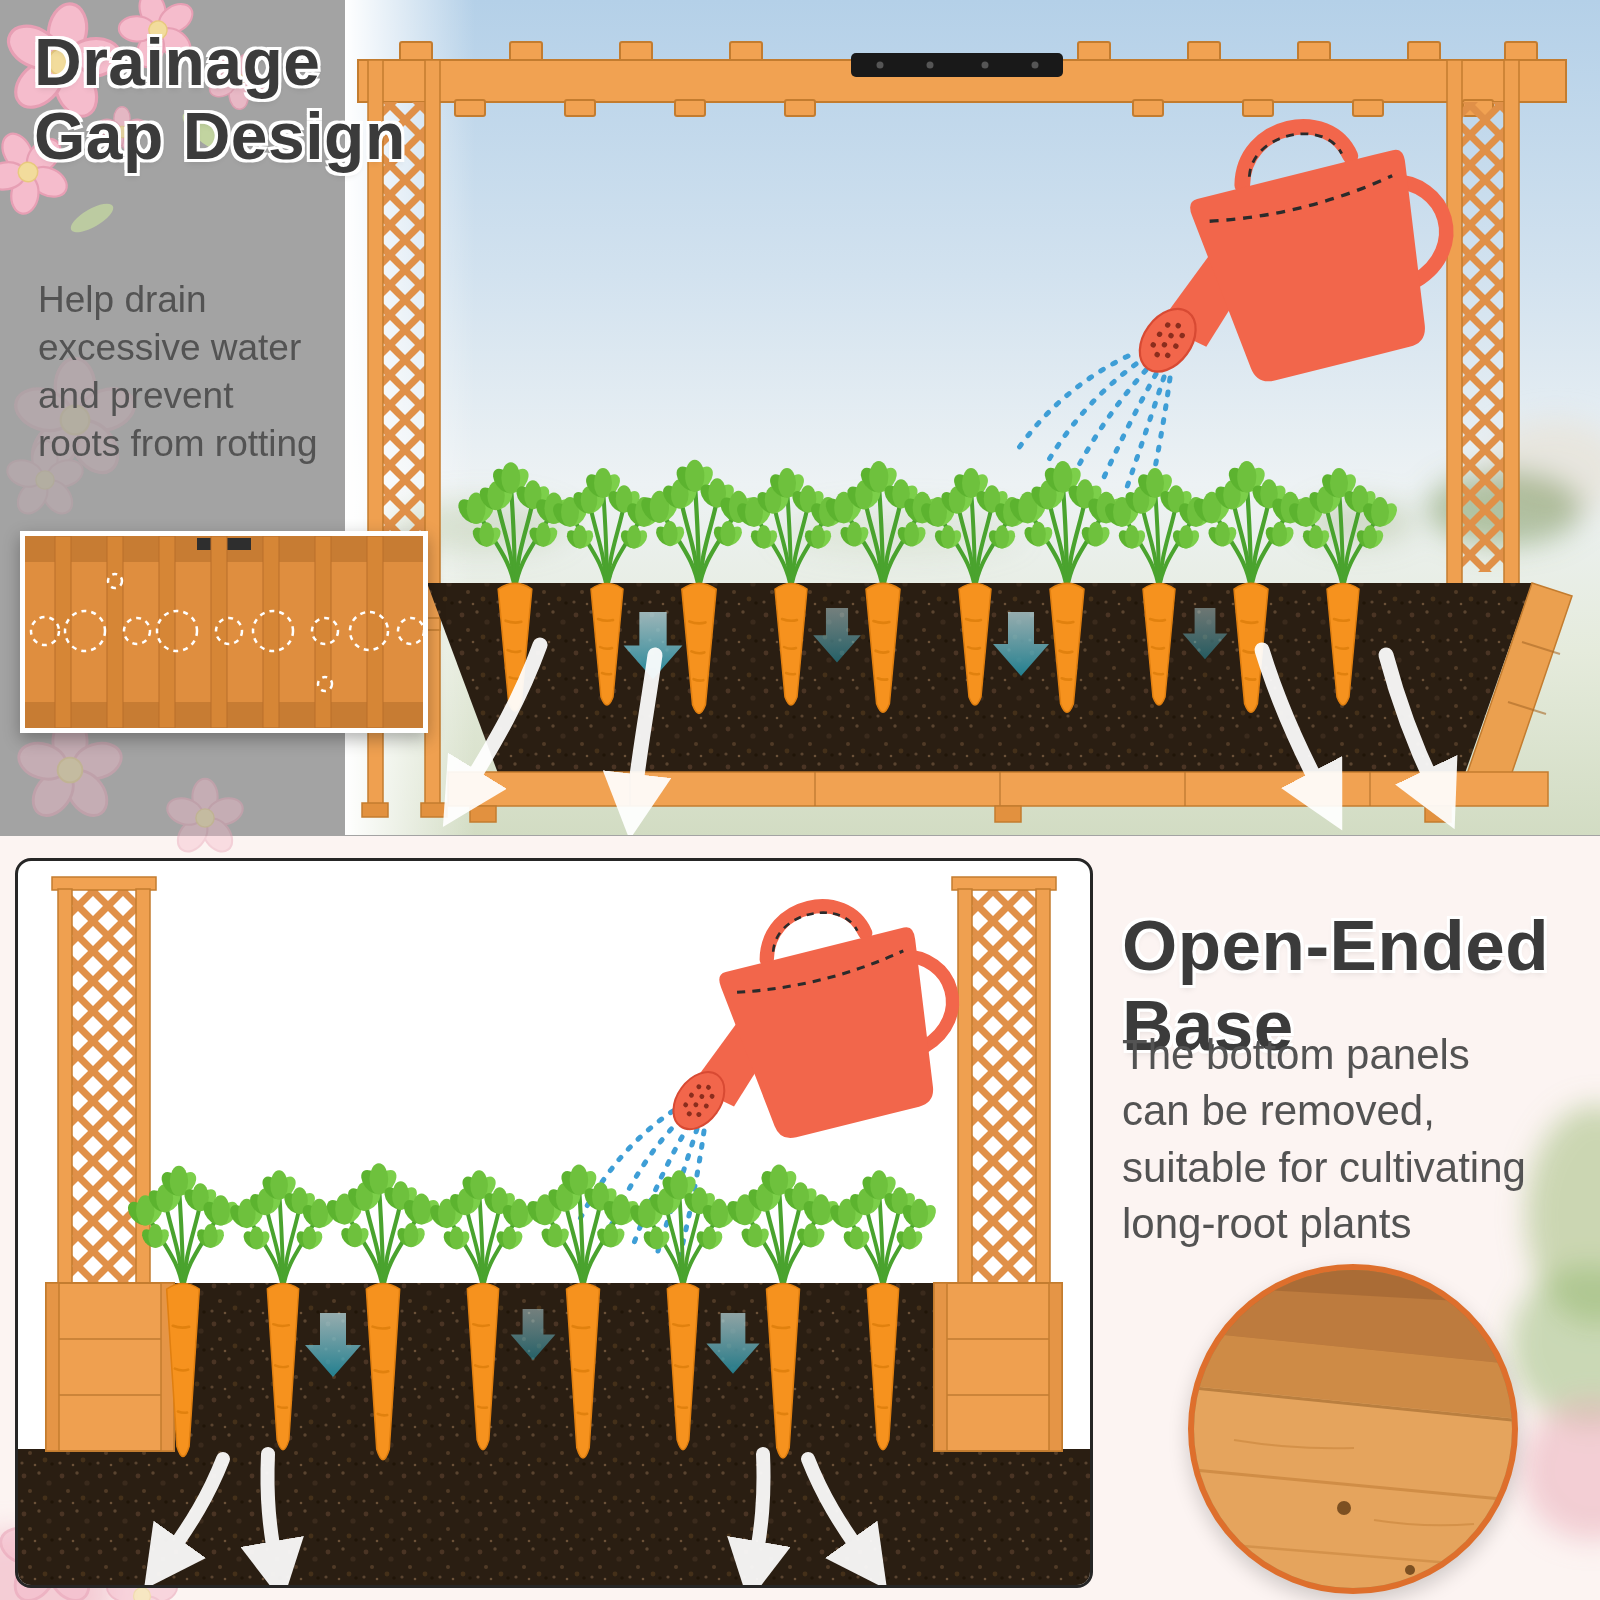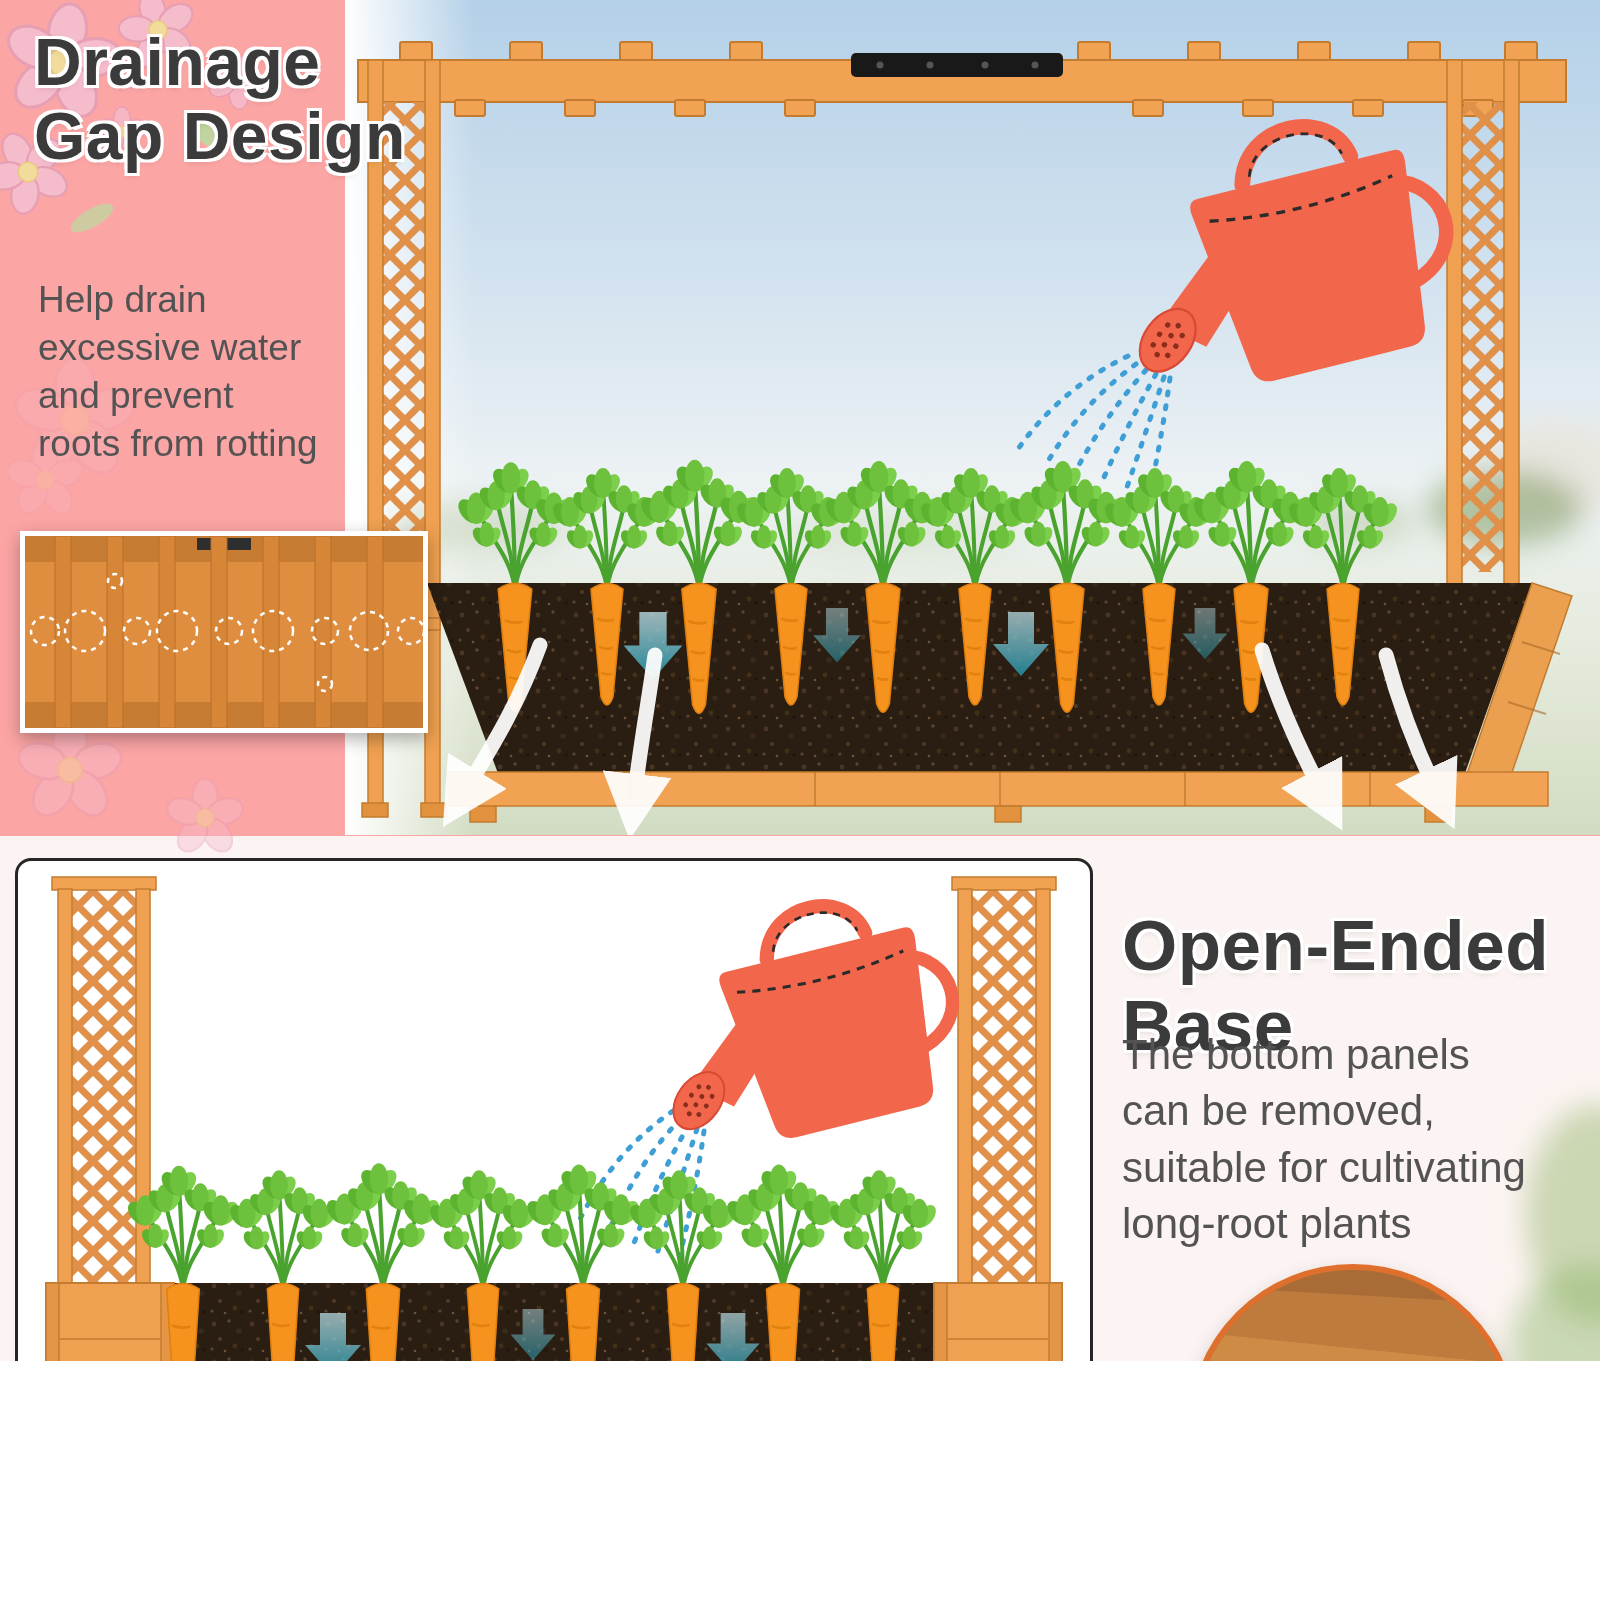--- a/index.html
+++ b/index.html
@@ -1,16 +1,16 @@
 <!DOCTYPE html>
 <html><head>
 <meta charset="utf-8">
 <style>
   html,body{margin:0;padding:0;background:#fff;}
-  .page{position:relative;width:1600px;height:1361px;overflow:hidden;background:#fca5a5;
+  .page{position:relative;width:1600px;height:1600px;overflow:hidden;background:#a3a3a3;
         font-family:"Liberation Sans",sans-serif;}
   .abs{position:absolute;}
   .title{font-weight:800;color:#3b3b3b;line-height:1.12;letter-spacing:.5px;
     text-shadow:-3px -3px 0 #fff,3px -3px 0 #fff,-3px 3px 0 #fff,3px 3px 0 #fff,0 4px 6px rgba(0,0,0,.10);}
   .top-title{left:34px;top:26px;font-size:66px;z-index:6;}
   .desc{color:#535353;white-space:pre-line;z-index:6;}
   .top-desc{left:38px;top:276px;font-size:37px;line-height:1.3;}
   .bottom-title{left:1122px;top:906px;font-size:71px;z-index:6;}
   .bottom-desc{left:1122px;top:1015px;font-size:42px;line-height:1.34;margin-top:12px;}
   .bg-decor{left:0;top:0;z-index:0;}

